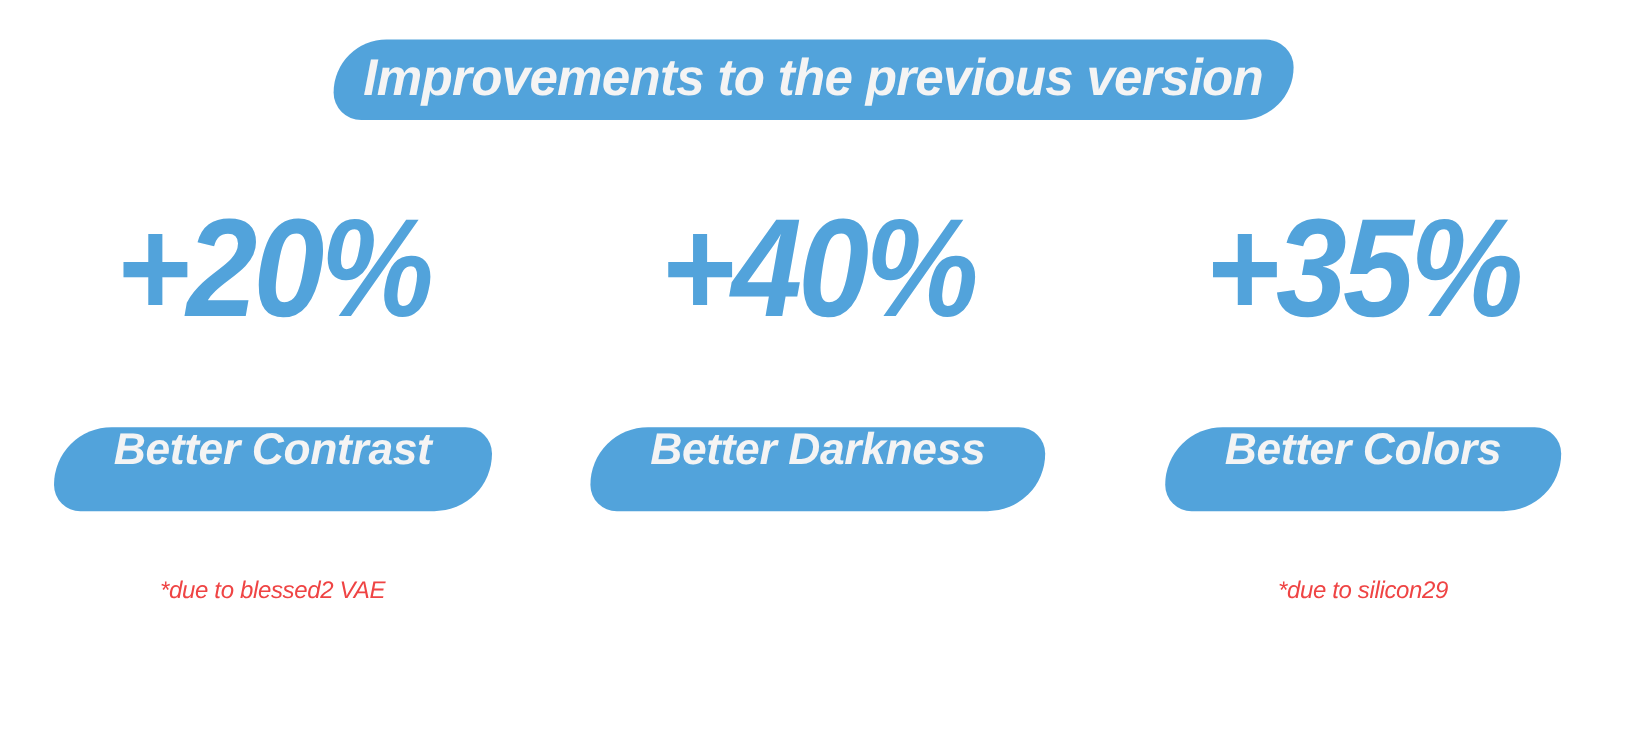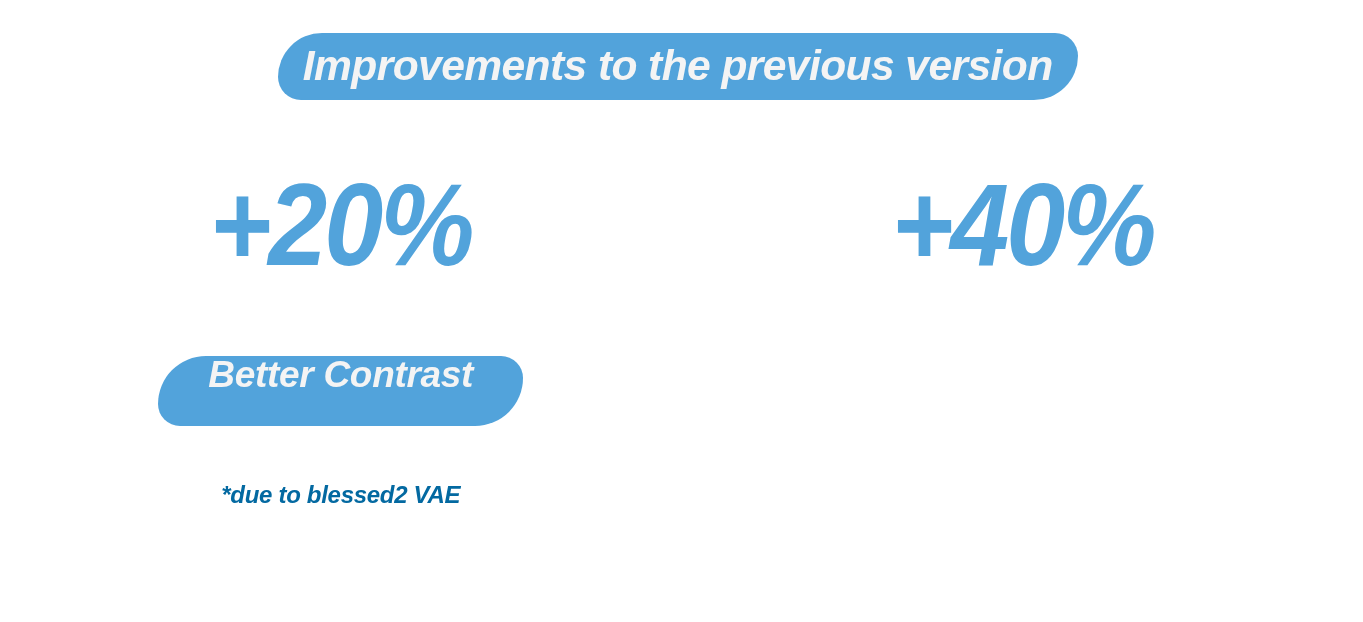--- a/index.html
+++ b/index.html
@@ -105,24 +105,24 @@
     font-weight: bold;
     font-style: italic;
     letter-spacing: -0.3px;
     white-space: nowrap;
     position: relative;
     top: -2px;
   }
 
   .note {
     margin-top: 22px;
-    color: #0369a1;
+    color: #ef4444;
     font-family: "Liberation Sans", sans-serif;
-    font-size: 24px;
-    font-weight: bold;
+    font-size: 20px;
+    font-weight: normal;
     font-style: italic;
     letter-spacing: -0.3px;
     white-space: nowrap;
   }
 </style>
 </head>
 <body>
 
 <div id="infographic">
 
@@ -137,18 +137,28 @@
     <div class="col">
       <div class="pct">+20%</div>
       <div class="pill">
         <span class="pill-label">Better Contrast</span>
       </div>
       <div class="note">*due to blessed2 VAE</div>
     </div>
 
     <div class="col">
       <div class="pct">+40%</div>
+      <div class="pill">
+        <span class="pill-label">Better Darkness</span>
+      </div>
     </div>
 
+    <div class="col">
+      <div class="pct">+35%</div>
+      <div class="pill">
+        <span class="pill-label">Better Colors</span>
+      </div>
+      <div class="note">*due to silicon29</div>
+    </div>
 
   </div>
 
 </div>
 
 </body></html>

